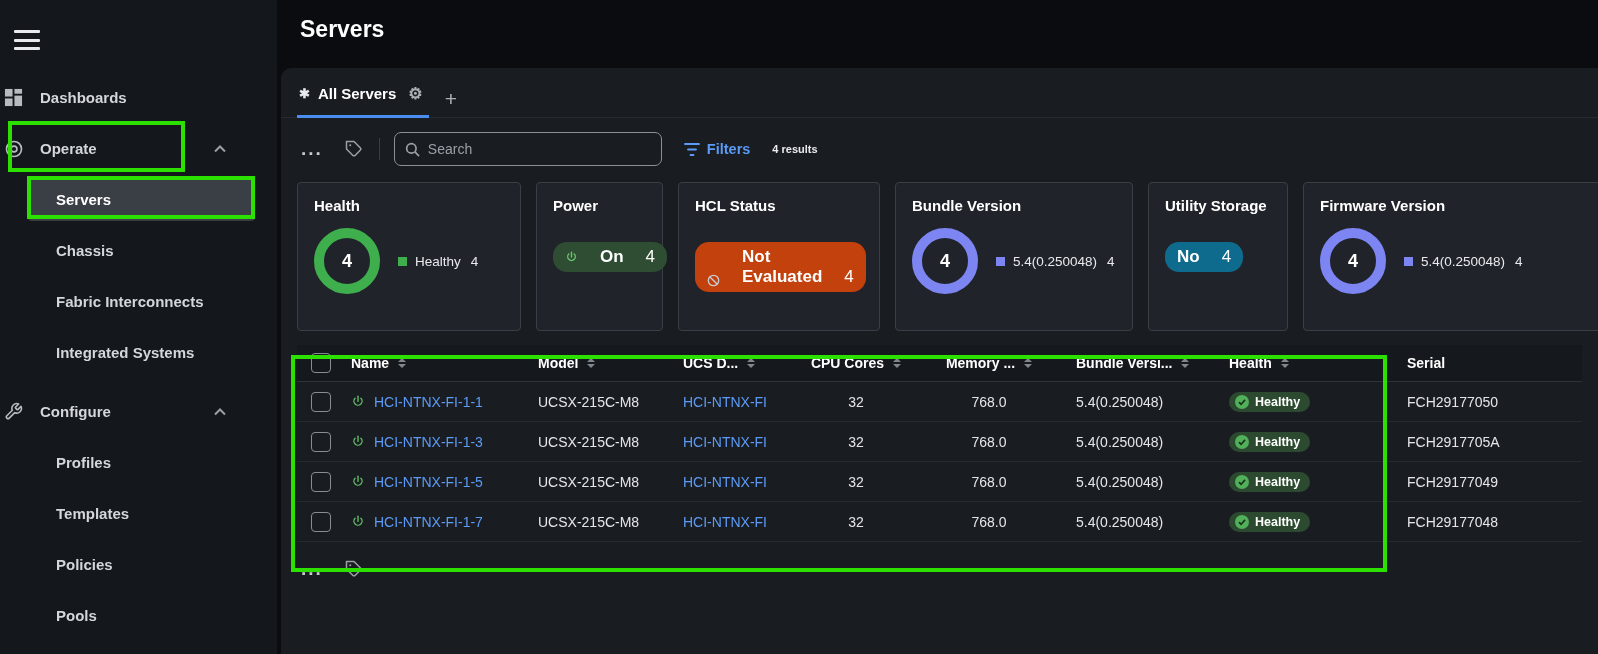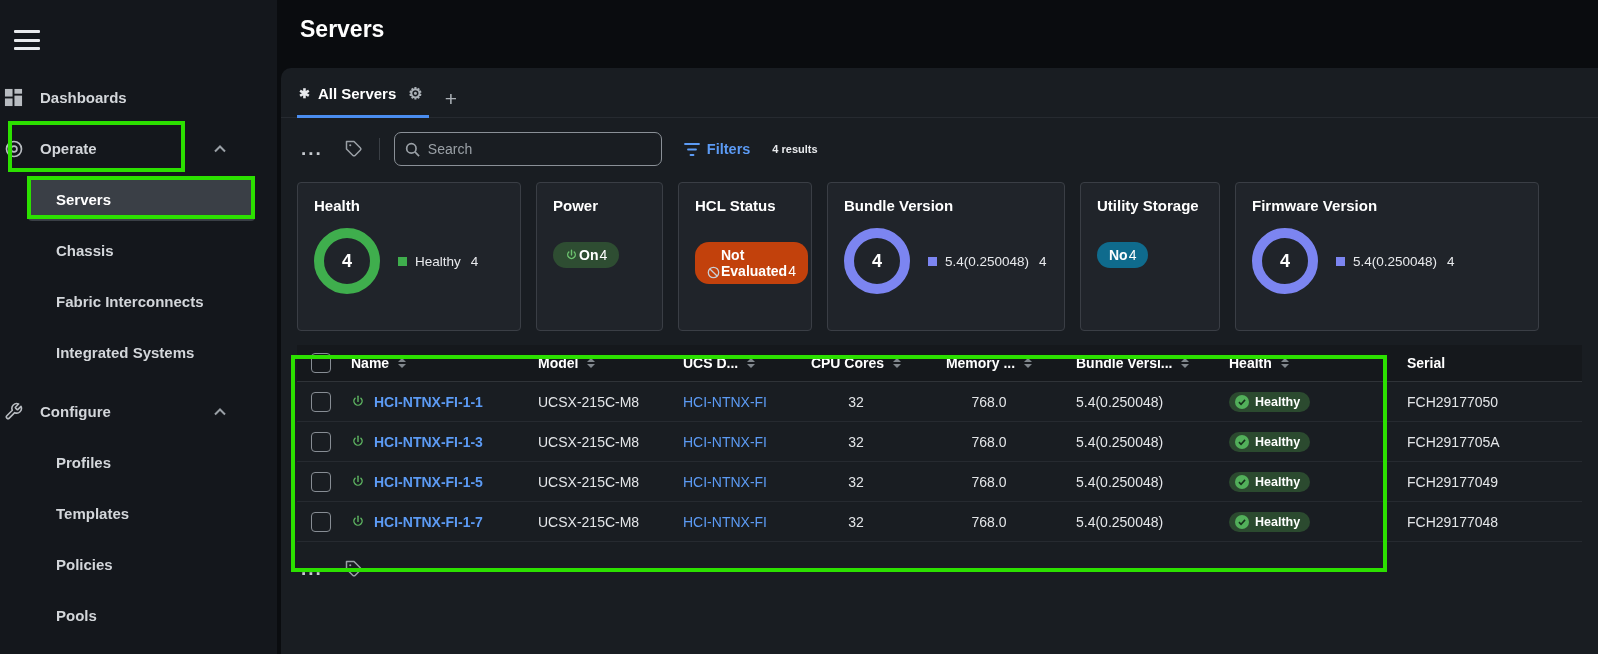--- a/index.html
+++ b/index.html
@@ -57,22 +57,22 @@
   .card-title { font-size:15px; font-weight:700; color:#ffffff; }
   .donut-row { display:flex; align-items:center; gap:18px; margin-top:14px; }
   .donut { width:66px; height:66px; border-radius:50%; border:10px solid #3fae4d;
     display:flex; align-items:center; justify-content:center; color:#fff; font-size:18px; font-weight:700; }
   .donut.purple { border-color:#7c85f1; }
   .legend { display:flex; align-items:center; gap:8px; font-size:13.5px; color:#e8eaed; }
   .sw { width:9px; height:9px; background:#3fae4d; display:inline-block; }
   .sw.purple { background:#7c85f1; }
   .legend .cnt { margin-left:2px; }
   .pill-row { margin-top:28px; }
-  .pill { display:inline-flex; align-items:center; gap:1px; padding:5px 12px; border-radius:14px;
-    color:#ffffff; font-size:14px; }
+  .pill { display:inline-flex; align-items:center; gap:22px; padding:5px 12px; border-radius:14px;
+    color:#ffffff; font-size:17px; }
   .pill .lbl { font-weight:700; }
   .pill .cnt { font-weight:400; }
   .pill-power { background:#2e4d32; }
   .pill-neutral { background:#c2410c;align-items:flex-end; }
   .pill-teal { background:#0f6b8d; }
 
   
   .table { margin:0 16px; }
   .tr { display:grid; grid-template-columns:54px 187px 145px 112px 130px 136px 168px 162px 1fr;
     align-items:center; }
@@ -80,21 +80,21 @@
   .th { display:flex; align-items:center; color:#ffffff; font-size:14px; font-weight:700; }
   .th.num, .td.num { justify-content:center; text-align:right; padding-right:8px; }
   .sort { display:inline-flex; flex-direction:column; margin-left:9px; line-height:0; gap:2px; }
   .sort i { width:0; height:0; border-left:4px solid transparent; border-right:4px solid transparent; display:block; }
   .sort .up { border-bottom:4px solid #80868c; }
   .sort .dn { border-top:4px solid #80868c; }
   .row { height:40px; border-bottom:1px solid #262a30; font-size:14px; color:#e4e6e9; }
   .td { display:flex; align-items:center; }
   .td.name-cell { gap:9px; }
   .link { color:#5c9bf5; text-decoration:none; }
-  .link.bold { font-weight:700; }
+  .link.bold { font-weight:400; }
   .td.bundle, .th.bundle { padding-left:15px; }
   .td.serial, .th.serial { padding-left:16px; }
   .checkbox { width:20px; height:20px; border:1.5px solid #878d94; border-radius:4px;
     background:transparent; margin-left:14px; cursor:pointer; }
   .health-pill { display:inline-flex; align-items:center; gap:6px; background:#2b4a2f;
     border-radius:12px; padding:3px 10px 3px 6px; color:#ffffff; font-size:12.5px; font-weight:600; }
 
   .footerbar { display:flex; align-items:center; padding:16px 16px 0 16px; }
 
   
@@ -271,21 +271,21 @@
                     <path d="M12 2v9"></path>
                     <path d="M7 5.5a7 7 0 1 0 10 0"></path>
                   </svg>
               </span>
               <span class="lbl">On</span>
               <span class="cnt">4</span>
             </span>
           </div>
         </div>
 
-        <div class="card" style="width:134px">
+        <div class="card" style="width:202px">
           <div class="card-title">HCL Status</div>
           <div class="pill-row">
             <span class="pill pill-neutral">
               <span>
                 <svg width="13" height="13" viewBox="0 0 16 16" fill="none" stroke="#c9ced4" stroke-width="1.6">
                     <circle cx="8" cy="8" r="6.4"></circle>
                     <path d="M3.6 3.6l8.8 8.8"></path>
                   </svg>
               </span>
               <span class="lbl">Not Evaluated</span>

